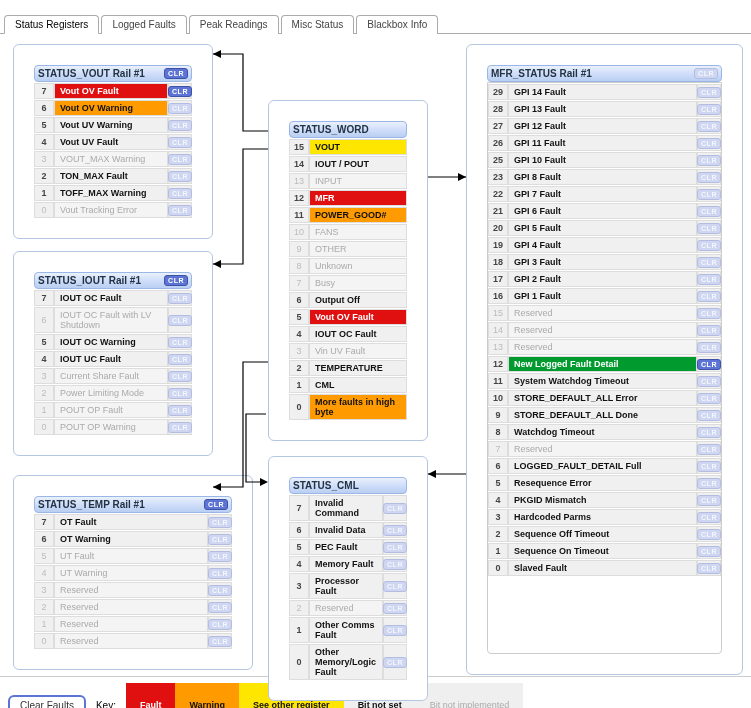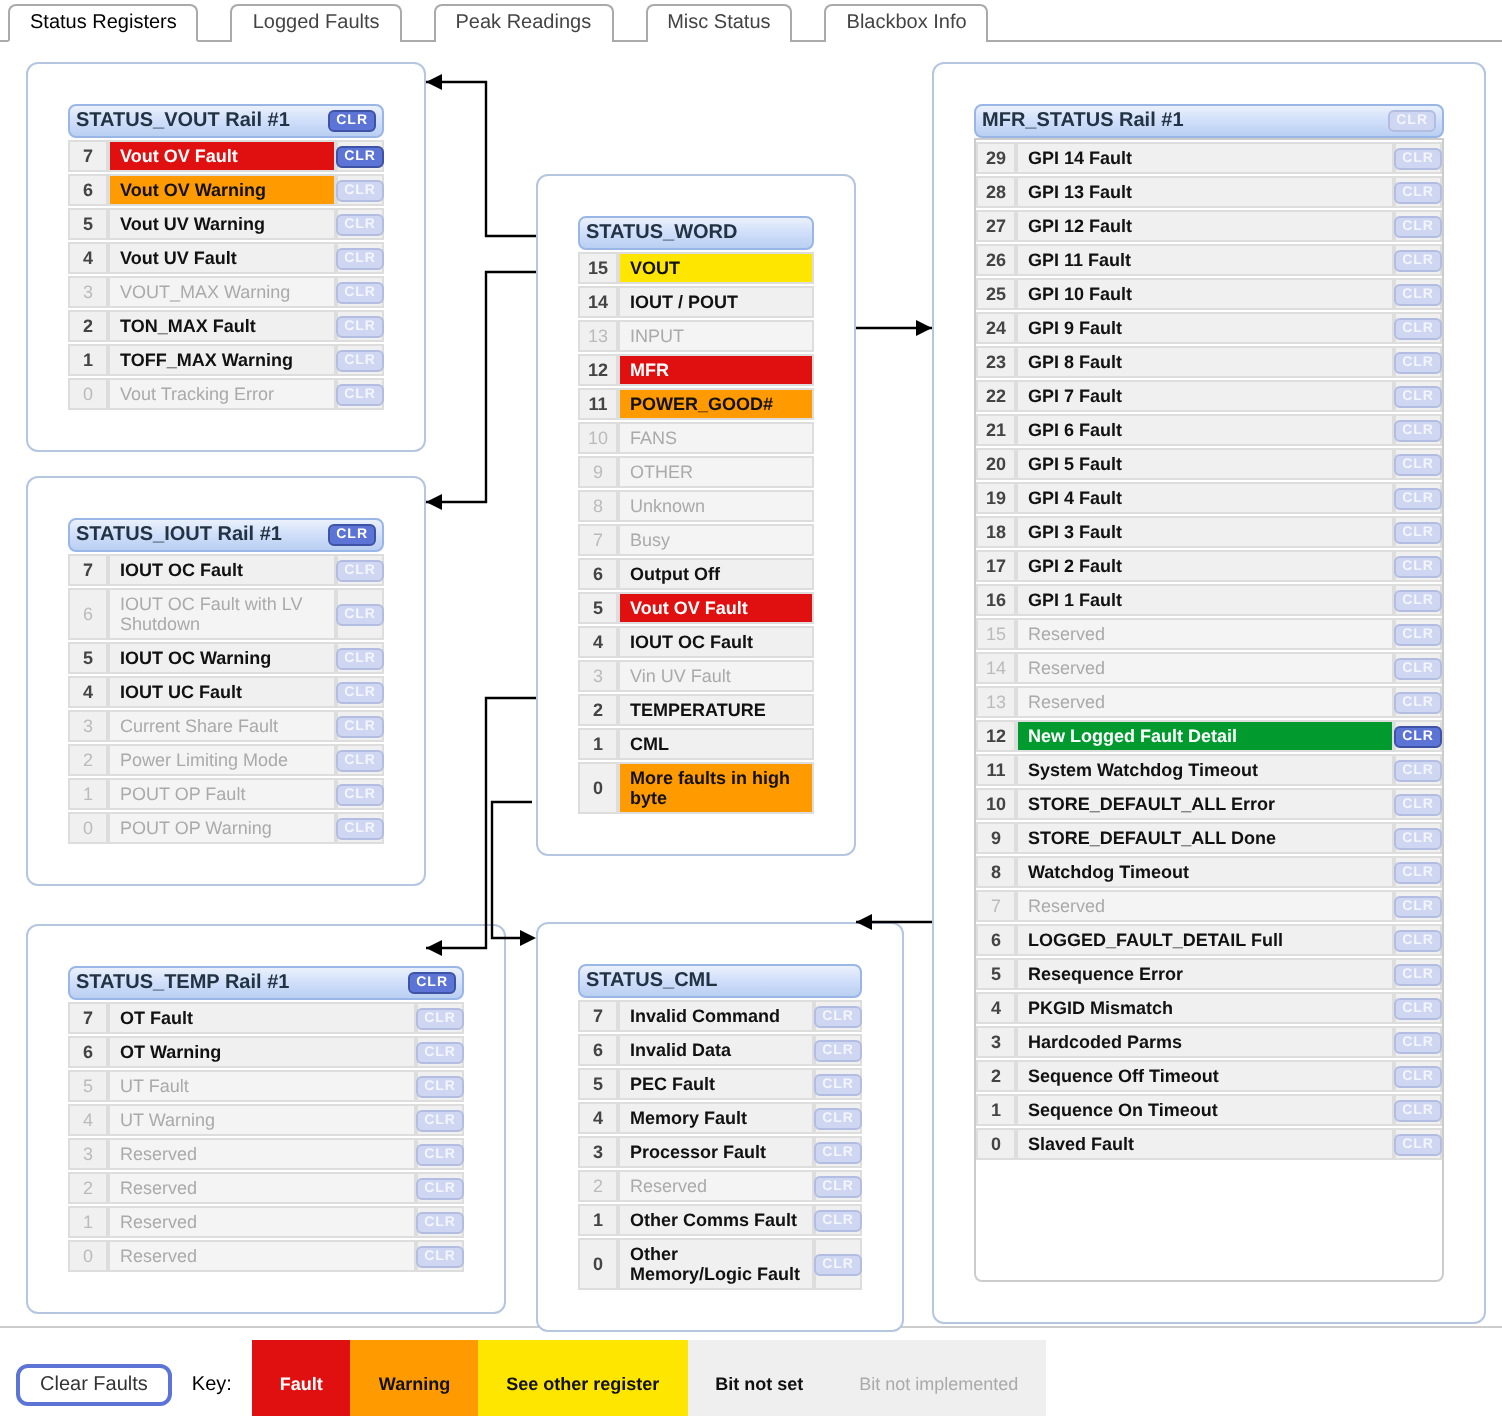--- a/index.html
+++ b/index.html
@@ -6,22 +6,22 @@
 body {
   margin: 0;
   padding: 0;
   font-family: Verdana, Arial, sans-serif;
   font-size: 10px;
   background: #fff;
   width: 751px;
 }
 .tabs-row {
   display: flex;
-  gap: 16px;
-  padding: 1px 4px 0 4px;
+  gap: 2px;
+  padding: 14px 4px 0 4px;
   border-bottom: 1px solid #aaa;
   background: #fff;
 }
 .tab {
   padding: 3px 10px;
   border: 1px solid #aaa;
   border-bottom: none;
   border-radius: 4px 4px 0 0;
   background: #fff;
   font-size: 10px;
@@ -441,21 +441,21 @@
       <div class="bit-row state-notset">
         <div class="bit-num">1</div>
         <div class="bit-label">CML</div>
       </div>
       <div class="bit-row state-warning">
         <div class="bit-num">0</div>
         <div class="bit-label">More faults in high byte</div>
       </div>
     </div>
 
-  <div class="panel" id="panel-cml" style="left:268px; top:440px; width:184px;">
+  <div class="panel" id="panel-cml" style="left:268px; top:422px; width:160px;">
       <div class="panel-header">
         <span>STATUS_CML</span>
       </div>
       <div class="bit-row state-notset">
         <div class="bit-num">7</div>
         <div class="bit-label">Invalid Command</div>
         <div class="bit-clr">
           <span class="clr-btn dim">CLR</span>
         </div>
       </div>
@@ -542,27 +542,20 @@
         <div class="bit-row state-notset">
           <div class="bit-num">26</div>
           <div class="bit-label">GPI 11 Fault</div>
           <div class="bit-clr">
             <span class="clr-btn dim">CLR</span>
           </div>
         </div>
         <div class="bit-row state-notset">
           <div class="bit-num">25</div>
           <div class="bit-label">GPI 10 Fault</div>
-          <div class="bit-clr">
-            <span class="clr-btn dim">CLR</span>
-          </div>
-        </div>
-        <div class="bit-row state-notset">
-          <div class="bit-num">24</div>
-          <div class="bit-label">GPI 9 Fault</div>
           <div class="bit-clr">
             <span class="clr-btn dim">CLR</span>
           </div>
         </div>
         <div class="bit-row state-notset">
           <div class="bit-num">23</div>
           <div class="bit-label">GPI 8 Fault</div>
           <div class="bit-clr">
             <span class="clr-btn dim">CLR</span>
           </div>

